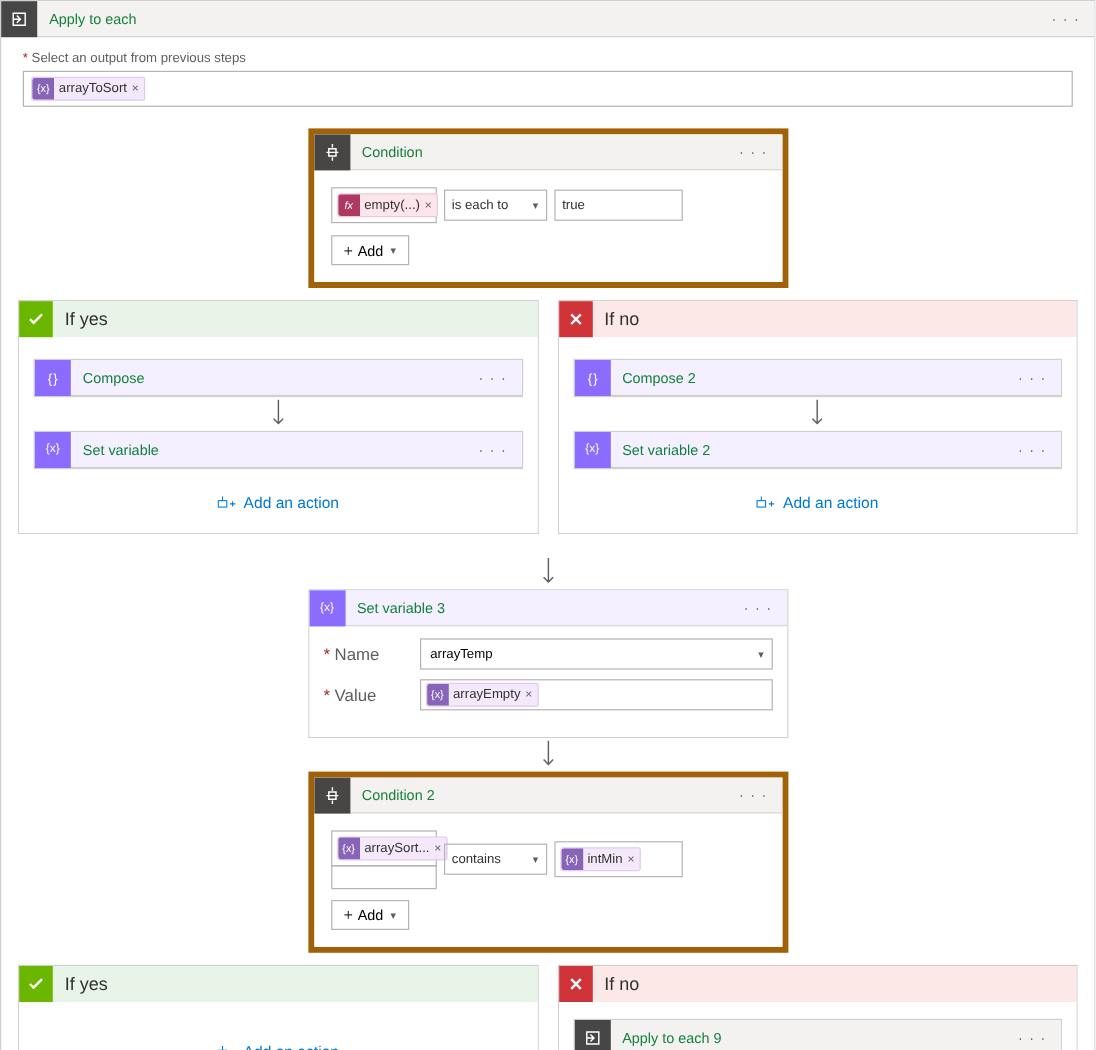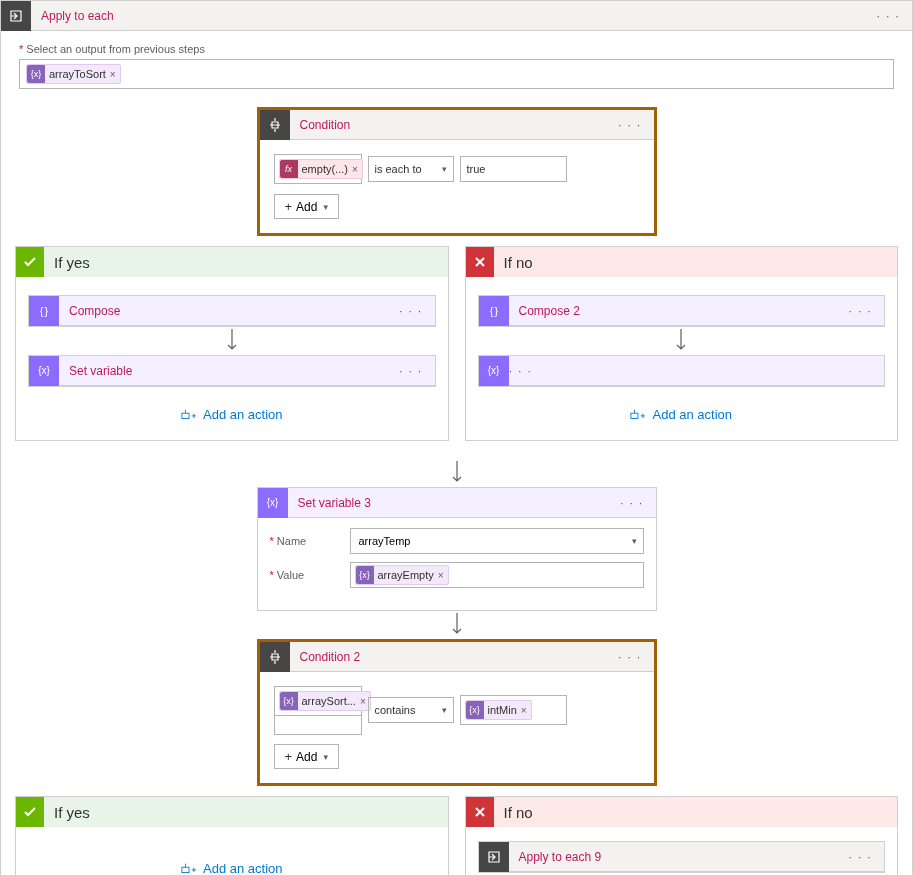--- a/index.html
+++ b/index.html
@@ -7,40 +7,40 @@
     
     .outer-container { border: 1px solid #d0d0d0; }
     
     .action-header { display: flex; align-items: center; height: 30px; border-bottom: 1px solid #d0d0d0; }
     .action-header.gray { background: #f3f2f1; }
     .action-header.lightpurple { background: #f4f0ff; }
     .action-header .icon-box { width: 30px; height: 30px; display: flex; align-items: center; justify-content: center; }
     .action-header .icon-box.loop-icon { background: #464646; color: #fff; }
     .action-header .icon-box.condition-icon { background: #484644; color: #fff; }
     .action-header .icon-box.curly-icon { background: #8c6cff; color: #fff; display: flex; align-items: center; justify-content: center; }
-    .action-header .title { flex: 1; padding-left: 10px; font-size: 12px; color: #be185d; }
+    .action-header .title { flex: 1; padding-left: 10px; font-size: 12px; color: #15803d; }
     .action-header .menu-dots { padding-right: 12px; color: #605e5c; font-size: 12px; letter-spacing: 1px; cursor: pointer; }
     
     .section-body { padding: 12px 18px 18px; }
     .field-label { font-size: 11px; color: #605e5c; margin-bottom: 4px; }
     .field-label .req { color: #a4262c; }
     
     .token-input { border: 1px solid #b3b3b3; min-height: 28px; display: flex; align-items: center; padding: 2px 4px; background: #fff; }
     .token-input.full { width: 100%; }
     
     .token { display: inline-flex; align-items: center; height: 20px; border-radius: 2px; font-size: 11px; padding-right: 4px; margin: 2px; }
     .token.var-token { background: #f3e9fb; border: 1px solid #e1c9f0; }
     .token.fx-token { background: #fce6ec; border: 1px solid #f0c9d7; }
     .token .token-icon { width: 18px; height: 18px; display: inline-flex; align-items: center; justify-content: center; font-size: 9px; color: #fff; border-radius: 2px 0 0 2px; margin-right: 4px; }
     .token.var-token .token-icon { background: #8764b8; }
     .token.fx-token .token-icon { background: #ad3963; font-style: italic; }
     .token .token-label { color: #323130; }
     .token .token-x { margin-left: 4px; color: #605e5c; cursor: pointer; font-size: 10px; }
     
-    .condition-card { width: 400px; margin: 0 auto; border: 3px solid #a16207; }
+    .condition-card { width: 400px; margin: 0 auto; border: 5px solid #a16207; }
     .condition-body { padding: 14px; background: #fff; }
     .cond-row { display: flex; gap: 6px; align-items: center; }
     .cond-cell { border: 1px solid #b3b3b3; min-height: 26px; display: flex; align-items: center; position: relative; }
     .cond-cell.left { width: 88px; padding: 2px; }
     .cond-cell.mid { width: 86px; padding: 0 6px; font-size: 11px; color: #323130; }
     .cond-cell.right { width: 107px; padding: 2px 6px; font-size: 11px; color: #323130; }
     .chevron-down { position: absolute; right: 6px; font-size: 9px; color: #605e5c; pointer-events: none; }
     
     .add-btn { margin-top: 10px; border: 1px solid #b3b3b3; padding: 4px 10px; font-size: 12px; display: inline-flex; align-items: center; gap: 4px; cursor: pointer; background: #fff; }
     .add-btn .plus { font-size: 13px; color: #323130; }
@@ -61,21 +61,21 @@
     
     .arrow-connector { display: flex; justify-content: center; margin: 2px 0; }
     .arrow-svg { width: 14px; height: 24px; }
     
     .add-action-link { display: flex; align-items: center; justify-content: center; gap: 6px; color: #0078d4; font-size: 13px; padding-top: 20px; cursor: pointer; }
     .add-action-icon { width: 16px; height: 12px; display: inline-flex; align-items: center; justify-content: center; color: #0078d4; }
     
     .mid-card { width: 400px; margin: 0 auto; border: 1px solid #d0d0d0; }
     .mid-body { padding: 10px 12px 14px; background: #fff; }
     .form-row { display: flex; align-items: center; margin-bottom: 8px; }
-    .form-label { width: 80px; font-size: 11px; color: #605e5c; }
+    .form-label { width: 80px; font-size: 14px; color: #605e5c; }
     .form-label .req { color: #a4262c; }
     .select-box { flex: 1; border: 1px solid #b3b3b3; height: 26px; display: flex; align-items: center; padding: 0 8px; font-size: 11px; position: relative; background: #fff; }
     .cond-token-wrap { border: 1px solid #b3b3b3; padding: 2px; margin-bottom: -1px; }
     
     svg.curly-braces { width: 16px; height: 16px; }
   </style>
 </head>
 <body>
 
 <div class="outer-container">
@@ -211,20 +211,21 @@
         <div class="arrow-connector">
           <svg class="arrow-svg" viewBox="0 0 14 24">
               <path fill="none" stroke="#605e5c" stroke-width="1.2" d="M7 0v19 M3 16l4 4 4-4"></path>
             </svg>
         </div>
         <div class="sub-action">
           <div class="action-header lightpurple">
             <div class="icon-box curly-icon">
                 <span style="font-size:10px;color:#fff;">{x}</span>
               </div>
+            <div class="title">Set variable 2</div>
             <div class="menu-dots">· · ·</div>
           </div>
         </div>
         <div class="add-action-link">
           <span class="add-action-icon">
             <svg width="18" height="14" viewBox="0 0 18 14">
                 <rect x="1" y="5" width="8" height="6" fill="none" stroke="#0078d4" stroke-width="1"></rect>
                 <path stroke="#0078d4" stroke-width="1" d="M5 1v4 M12 8h5 M14.5 5.5v5"></path>
               </svg>
           </span>

